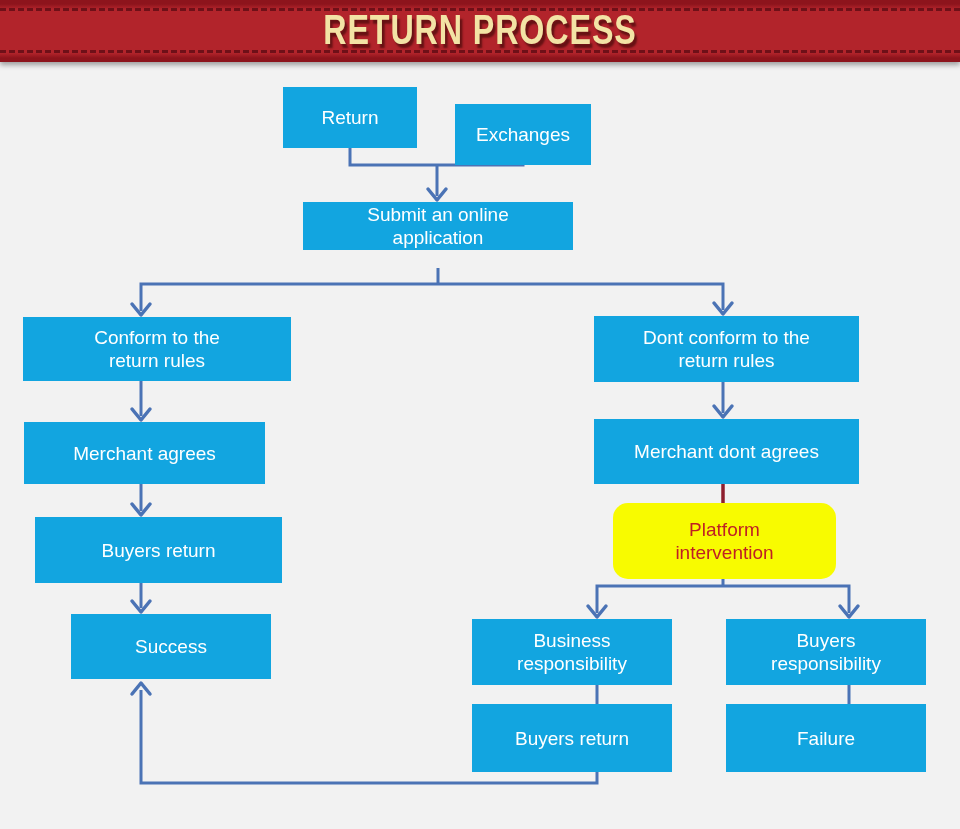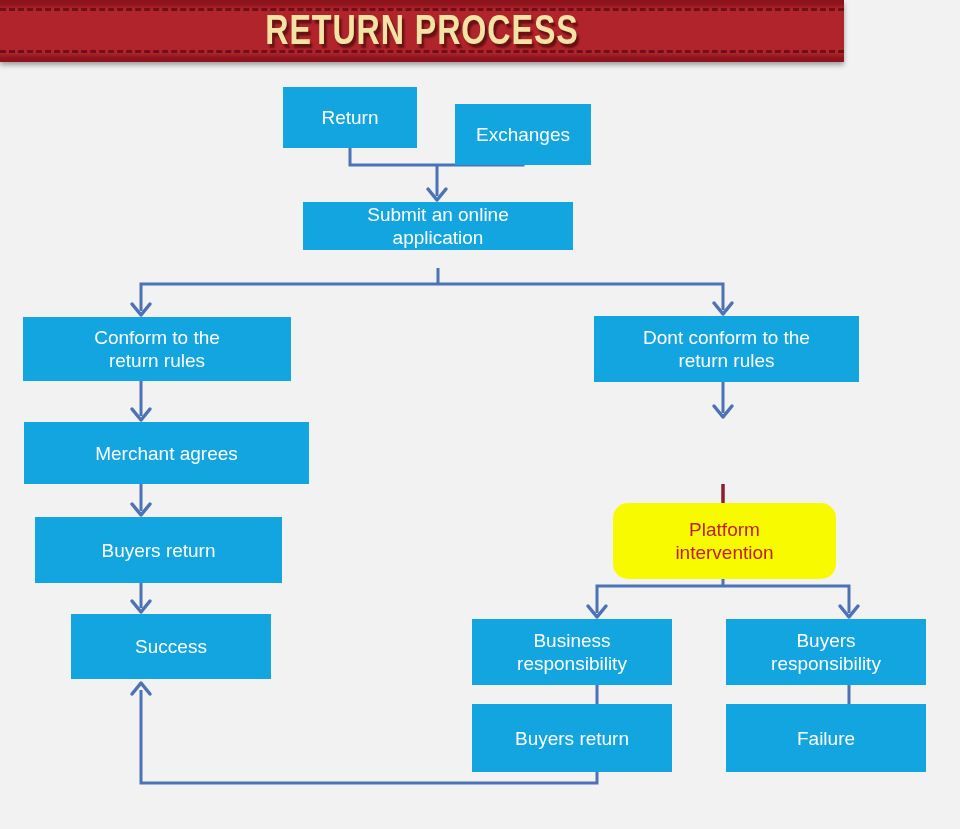--- a/index.html
+++ b/index.html
@@ -5,21 +5,21 @@
   html,body{margin:0;padding:0;}
   body{font-family:"Liberation Sans", sans-serif; background:#fff;}
 
   .stage{
     position:relative; width:960px; height:829px; overflow:hidden;
     background:var(--page-bg,#f2f2f2);
   }
 
   
   .banner{
-    position:absolute; left:0; top:0; width:844px; height:62px;
+    position:absolute; left:0; top:0; width:960px; height:62px;
     background:linear-gradient(180deg,
       var(--banner-edge,#8d141c) 0px, var(--banner-edge,#8d141c) 4px,
       var(--banner-bg,#b2242b) 9px,  var(--banner-bg,#b2242b) 53px,
       var(--banner-edge,#8d141c) 58px, var(--banner-edge,#8d141c) 62px);
     box-shadow:0 3px 5px rgba(0,0,0,.35);
   }
   .stitch{position:absolute; left:0; width:100%; height:0;
     border-top:3px dashed var(--banner-stitch,#6e1018);}
   .stitch-top{top:8px;}
   .stitch-bottom{bottom:9px;}
@@ -47,21 +47,21 @@
   .node.highlight{
     background:var(--highlight-fill,#f8fb00); color:var(--highlight-text,#bf1f24);
     border-radius:15px;
   }
 
   #n-return            {left:283px; top:87px;  width:134px; height:61px;}
   #n-exchanges         {left:455px; top:104px;  width:136px; height:61px;}
   #n-submit            {left:303px; top:202px; width:270px; height:48px;}
   #n-conform           {left:23px;  top:317px; width:268px; height:64px;}
   #n-dont-conform      {left:594px; top:316px; width:265px; height:66px;}
-  #n-merchant-agrees   {left:24px;  top:422px; width:285px; height:62px;}
+  #n-merchant-agrees   {left:24px;  top:422px; width:241px; height:62px;}
   #n-merchant-dont     {left:594px; top:419px; width:265px; height:65px;}
   #n-buyers-return-left{left:35px;  top:517px; width:247px; height:66px;}
   #n-platform          {left:613px; top:503px; width:223px; height:76px;}
   #n-success           {left:71px;  top:614px; width:200px; height:65px;}
   #n-business          {left:472px; top:619px; width:200px; height:66px;}
   #n-buyers-resp       {left:726px; top:619px; width:200px; height:66px;}
   #n-buyers-return-right{left:472px;top:704px; width:200px; height:68px;}
   #n-failure           {left:726px; top:704px; width:200px; height:68px;}
 </style>
 </head>
@@ -110,20 +110,21 @@
 
   <div class="node" id="n-return">Return</div>
   <div class="node" id="n-exchanges">Exchanges</div>
   <div class="node" id="n-submit">Submit an online
 application</div>
   <div class="node" id="n-conform">Conform to the
 return rules</div>
   <div class="node" id="n-dont-conform">Dont conform to the
 return rules</div>
   <div class="node" id="n-merchant-agrees">Merchant agrees</div>
+  <div class="node" id="n-merchant-dont">Merchant dont agrees</div>
   <div class="node" id="n-buyers-return-left">Buyers return</div>
   <div class="node highlight" id="n-platform">Platform
 intervention</div>
   <div class="node" id="n-success">Success</div>
   <div class="node" id="n-business">Business
 responsibility</div>
   <div class="node" id="n-buyers-resp">Buyers
 responsibility</div>
   <div class="node" id="n-buyers-return-right">Buyers return</div>
   <div class="node" id="n-failure">Failure</div>

